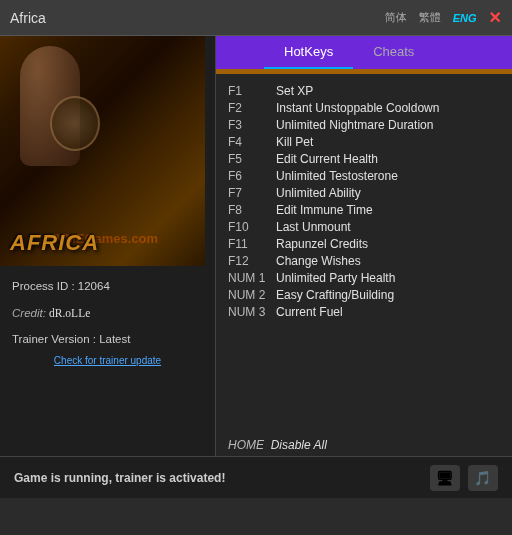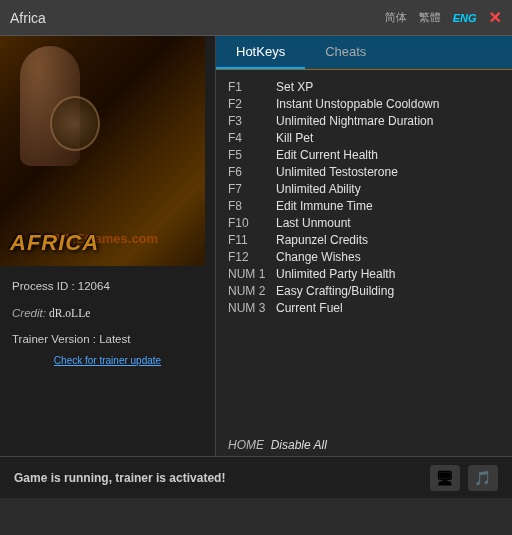--- a/index.html
+++ b/index.html
@@ -142,22 +142,23 @@
     #right-panel {
       flex: 1;
       display: flex;
       flex-direction: column;
       background: #252525;
     }
 
     
     #tabs {
       display: flex;
-      border-bottom: 1px solid #a16207;
-      background: #0c4a6e;
+      border-bottom: 5px solid #a16207;
+      background: #6d28d9;
+      padding-left: 48px;
     }
     .tab {
       padding: 8px 20px;
       color: #aaa;
       font-size: 13px;
       cursor: pointer;
       border-bottom: 2px solid transparent;
     }
     .tab.active {
       color: #fff;

